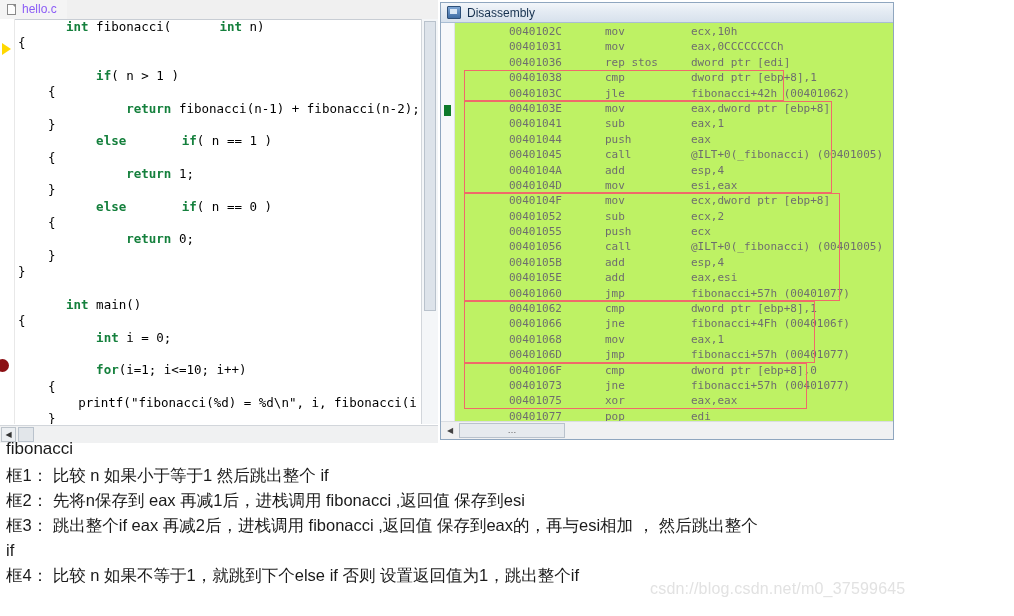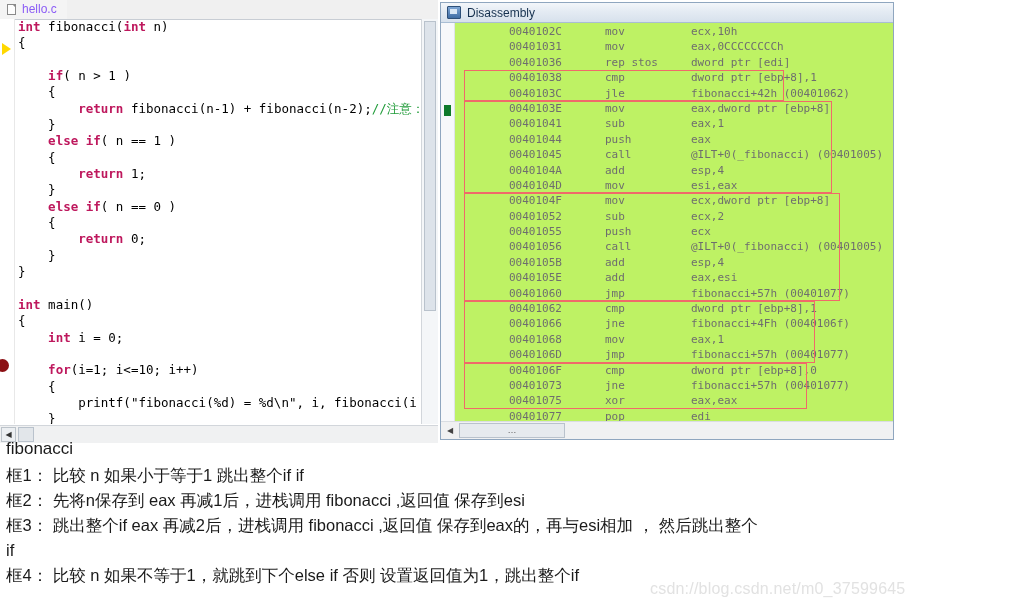--- a/index.html
+++ b/index.html
@@ -95,21 +95,21 @@
     overflow: hidden;
     font-family: "DejaVu Sans Mono", "Liberation Mono", monospace;
     font-size: 12.5px;
     line-height: 16.35px;
     color: #000000;
     white-space: pre;
     padding-left: 4px;
     box-sizing: border-box;
   }
   #code-area .ln { display: block; height: 16.35px; }
-  .kw  { color: #be185d; font-weight: bold; }
+  .kw  { color: #15803d; font-weight: bold; margin-left: 48px; }
   .cm  { color: #1f9b38; }
 
   #editor-vscroll {
     position: absolute;
     right: 0; top: 19px;
     width: 17px; height: 405px;
     background: #f4f6f8;
     border-left: 1px solid #d2d6db;
     box-sizing: border-box;
   }
@@ -335,21 +335,21 @@
 <div class="redbox" style="left: 23px; top: 67.2px; width: 320px; height: 30.8px; border-color: rgb(240, 106, 106);"></div>
     <div class="redbox" style="left: 23px; top: 98px; width: 368px; height: 92.4px; border-color: rgb(240, 106, 106);"></div>
     <div class="redbox" style="left: 23px; top: 190.4px; width: 376px; height: 107.8px; border-color: rgb(240, 106, 106);"></div>
     <div class="redbox" style="left: 23px; top: 298.2px; width: 351px; height: 61.6px; border-color: rgb(240, 106, 106);"></div>
     <div class="redbox" style="left: 23px; top: 359.8px; width: 343px; height: 46.2px; border-color: rgb(240, 106, 106);"></div>
   </div>
 
 <div id="annotations">
   <div id="annot-title">fibonacci</div>
   <div id="annot-lines">
-      <span class="annot-line">框1： 比较 n 如果小于等于1 跳出整个if if</span>
+      <span class="annot-line">框1： 比较 n 如果小于等于1 然后跳出整个 if</span>
       <span class="annot-line">框2： 先将n保存到 eax 再减1后，进栈调用 fibonacci ,返回值 保存到esi</span>
       <span class="annot-line">框3： 跳出整个if eax 再减2后，进栈调用 fibonacci ,返回值 保存到eax的，再与esi相加 ， 然后跳出整个</span>
       <span class="annot-line">if</span>
       <span class="annot-line">框4： 比较 n 如果不等于1，就跳到下个else if 否则 设置返回值为1，跳出整个if</span>
     </div>
 </div>
 
 <div id="watermark">csdn://blog.csdn.net/m0_37599645</div>
 
 </body></html>

